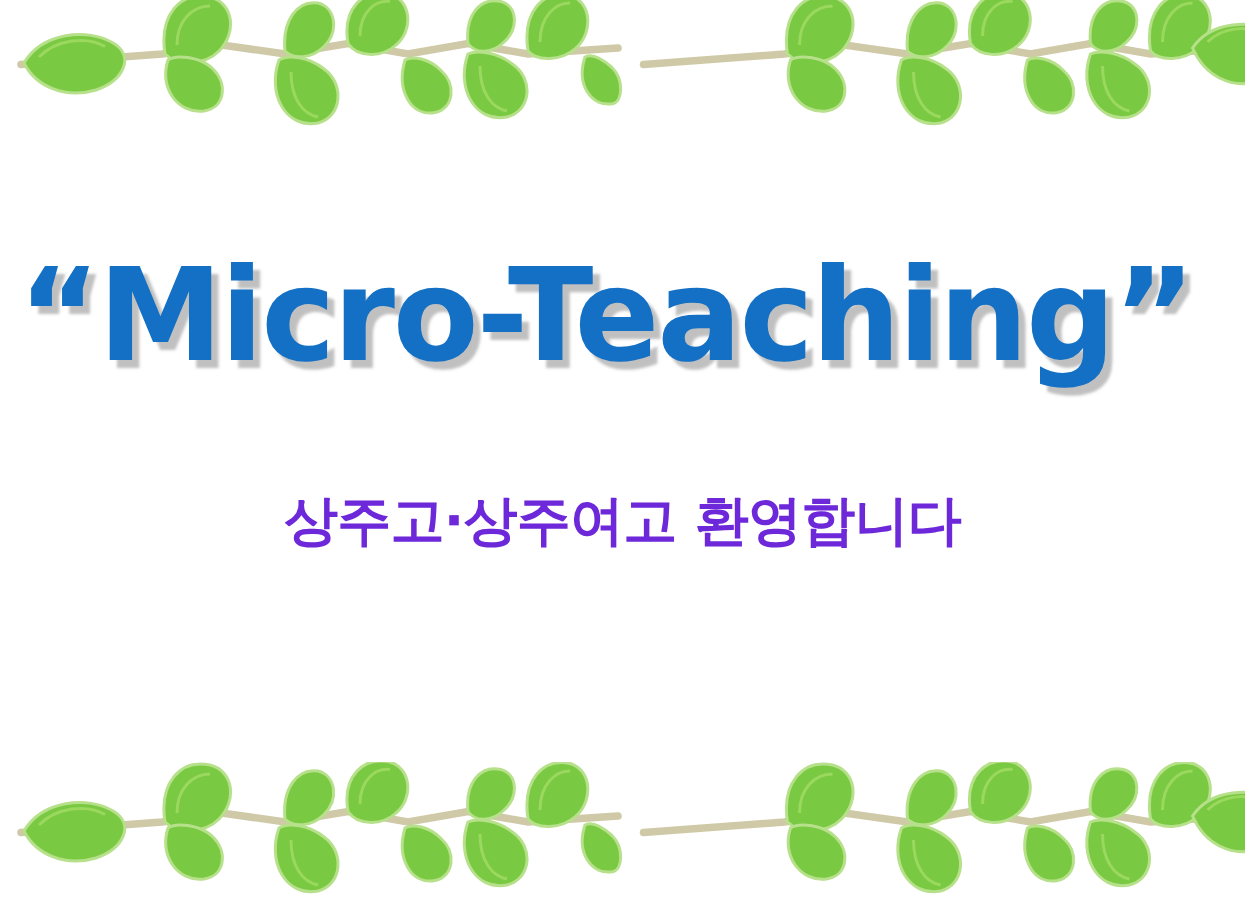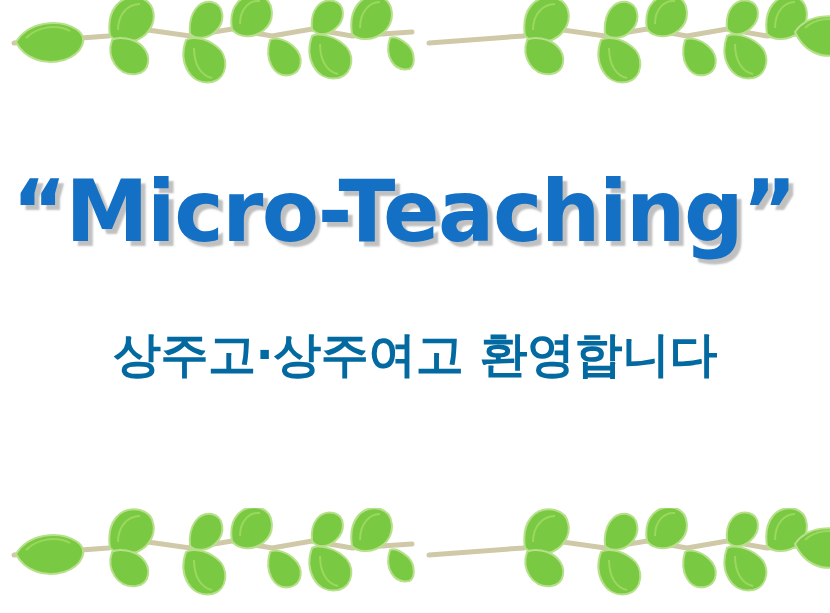--- a/index.html
+++ b/index.html
@@ -66,24 +66,24 @@
     position: absolute;
     top: 328px;
     left: 0;
     width: 830px;
     text-align: center;
   }
   .subtitle {
     display: inline-block;
     font-family: "DejaVu Sans", sans-serif;
     font-weight: bold;
-    font-size: 48px;
+    font-size: 36px;
     line-height: 1.1;
     letter-spacing: -0.5px;
-    color: #0369a1;
+    color: #6d28d9;
     white-space: nowrap;
   }
 </style>
 </head>
 <body>
 
 <div class="slide">
 
   <div class="vine-row top">
 

